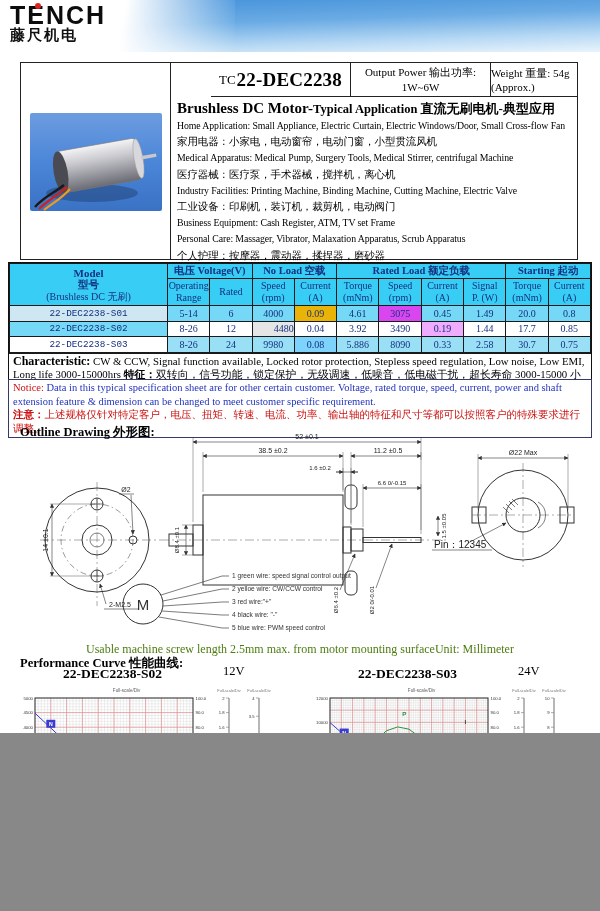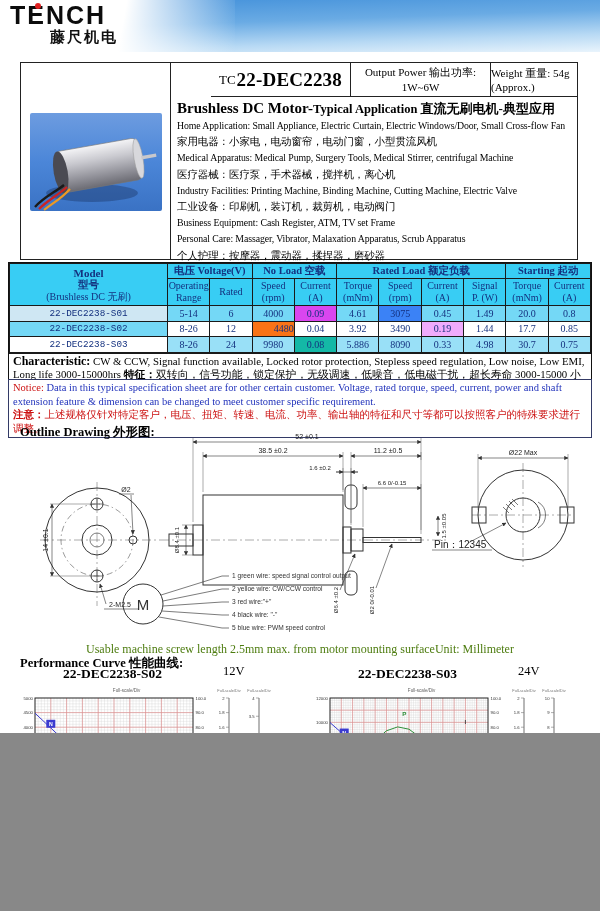--- a/index.html
+++ b/index.html
@@ -12,22 +12,22 @@
 
   
   .banner{position:absolute;left:0;top:0;width:600px;height:52px;
     background:linear-gradient(178deg,var(--banner-top) 0%,#6aabe4 42%,#b7d9f4 75%,#e9f4fc 100%);}
   .banner::after{content:"";position:absolute;left:0;top:0;width:235px;height:52px;
     background:linear-gradient(100deg,#ffffff 52%,rgba(255,255,255,0) 100%);}
   .logo{position:absolute;left:10px;top:3px;z-index:3;}
   .logo-en{position:relative;font-family:"Liberation Sans",sans-serif;font-weight:800;
     font-size:25px;letter-spacing:2px;color:#0c0c0c;line-height:25px;}
   .logo-dot{position:absolute;left:25px;top:0px;width:6px;height:6px;border-radius:50%;background:#e02222;}
-  .logo-cn{font-family:Liberation Sans, sans-serif;font-weight:700;font-size:15px;color:#111;
-    margin-left:40px;line-height:17px;letter-spacing:2px;}
+  .logo-cn{font-family:Liberation Mono, monospace;font-weight:700;font-size:15px;color:#111;
+    line-height:17px;letter-spacing:2px;}
 
   
   .header-table{position:absolute;left:20px;top:62px;width:558px;height:198px;border:1.6px solid #222;background:#fff;}
   .ht-photo{position:absolute;left:0;top:0;width:150px;height:100%;border-right:1px solid #222;}
   .ht-photo svg{position:absolute;left:9px;top:50px;}
   .ht-row1{position:absolute;left:150px;top:0;right:0;height:34px;border-bottom:1px solid #222;display:flex;margin-left:40px;}
   .ht-title{width:140px;border-right:1px solid #222;display:flex;align-items:center;justify-content:center;gap:1px;}
   .ht-title .tc{font-size:13px;}
   .ht-title .model{font-size:19px;font-weight:700;letter-spacing:0.2px;}
   .ht-power{width:140px;border-right:1px solid #222;text-align:center;font-size:11px;line-height:15px;padding-top:2px;}
@@ -233,51 +233,51 @@
               <div>(A)</div>
             </th>
           </tr>
       </thead>
       <tbody id="spec-body">
           <tr>
             <td class="model" style="background: rgb(207, 231, 243);">22-DEC2238-S01</td>
             <td style="background: rgb(116, 216, 246);">5-14</td>
             <td style="background: rgb(116, 216, 246);">6</td>
             <td style="background: rgb(116, 216, 246);">4000</td>
-            <td style="background: #d946ef;">0.09</td>
+            <td style="background: #eab308;">0.09</td>
             <td style="background: rgb(116, 216, 246);">4.61</td>
-            <td style="background: #3b82f6;">3075</td>
+            <td style="background: #d946ef;">3075</td>
             <td style="background: rgb(116, 216, 246);">0.45</td>
             <td style="background: rgb(116, 216, 246);">1.49</td>
             <td style="background: rgb(116, 216, 246);">20.0</td>
             <td style="background: rgb(116, 216, 246);">0.8</td>
           </tr>
           <tr>
             <td class="model" style="background: rgb(116, 216, 246);">22-DEC2238-S02</td>
             <td style="background: rgb(255, 255, 255);">8-26</td>
             <td style="background: rgb(255, 255, 255);">12</td>
-            <td style="background: #f97316; padding-left: 21px;">4480</td>
+            <td style="background: #e5e5e5; padding-left: 21px;">4480</td>
             <td style="background: rgb(255, 255, 255);">0.04</td>
             <td style="background: rgb(255, 255, 255);">3.92</td>
             <td style="background: rgb(255, 255, 255);">3490</td>
             <td style="background: #f0abfc;">0.19</td>
             <td style="background: rgb(255, 255, 255);">1.44</td>
             <td style="background: rgb(255, 255, 255);">17.7</td>
             <td style="background: rgb(255, 255, 255);">0.85</td>
           </tr>
           <tr>
             <td class="model" style="background: rgb(255, 255, 255);">22-DEC2238-S03</td>
             <td style="background: rgb(153, 224, 247);">8-26</td>
             <td style="background: rgb(153, 224, 247);">24</td>
             <td style="background: rgb(153, 224, 247);">9980</td>
-            <td style="background: #14b8a6; margin-top: 24px;">0.08</td>
+            <td style="background: #7dd3fc; margin-top: 24px;">0.08</td>
             <td style="background: rgb(153, 224, 247);">5.886</td>
             <td style="background: rgb(153, 224, 247);">8090</td>
             <td style="background: rgb(153, 224, 247);">0.33</td>
-            <td style="background: rgb(153, 224, 247);">4.98</td>
+            <td style="background: rgb(153, 224, 247);">2.58</td>
             <td style="background: rgb(153, 224, 247);">30.7</td>
             <td style="background: rgb(153, 224, 247);">0.75</td>
           </tr>
         </tbody>
     </table>
     <div class="char-row">
       <span class="lab">Characteristic:</span><span> CW &amp; CCW, Signal function available, Locked rotor protection, Stepless speed regulation, Low noise, Low EMI, Long life 3000-15000hrs    </span><span class="labcn">特征：</span><span>双转向，信号功能，锁定保护，无级调速，低噪音，低电磁干扰，超长寿命 3000-15000 小时</span>
     </div>
   </div>
 

